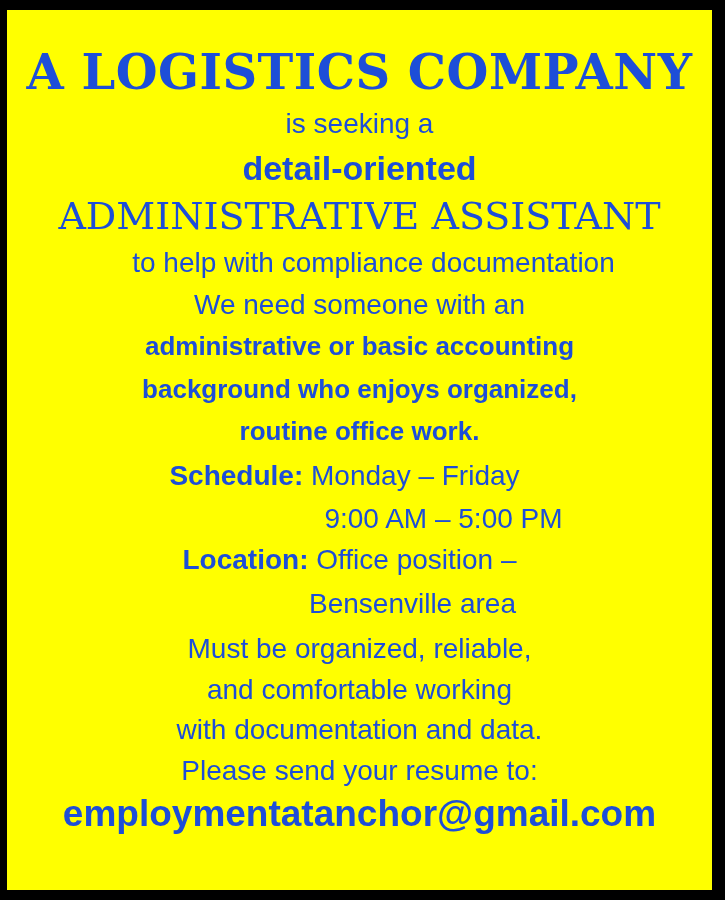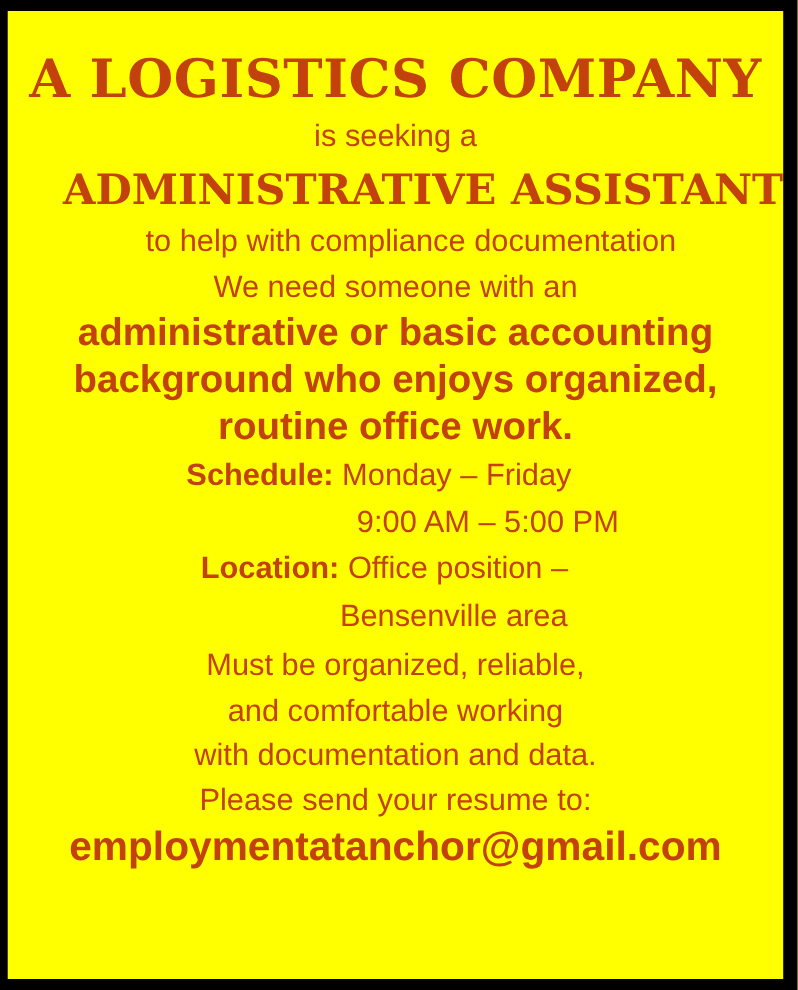--- a/index.html
+++ b/index.html
@@ -18,66 +18,66 @@
     border-top: 10px solid #000;
     border-right: 13px solid #000;
     border-bottom: 10px solid #000;
     border-left: 7px solid #000;
     padding-top: 32px;
     color: #000;
   }
   .line {
     text-align: center;
     white-space: nowrap;
-    color: #c2410c;
+    color: #1d4ed8;
   }
   .serif-xl {
     font-family: "DejaVu Serif", serif;
     font-weight: bold;
     font-size: 48px;
     letter-spacing: 0.5px;
   }
   .serif-lg {
     font-family: "DejaVu Serif", serif;
-    font-weight: bold;
+    font-weight: normal;
     font-size: 38px;
     letter-spacing: 0px;
-    text-align: right;
   }
   .sans {
     font-family: "Liberation Sans", "DejaVu Sans", sans-serif;
     font-size: 28px;
     font-weight: normal;
   }
   .sans-b {
     font-family: "Liberation Sans", "DejaVu Sans", sans-serif;
     font-size: 34px;
     font-weight: bold;
   }
   .sans-b-lg {
     font-family: "Liberation Sans", "DejaVu Sans", sans-serif;
-    font-size: 35px;
+    font-size: 26px;
     font-weight: bold;
   }
   .email {
     font-family: "Liberation Sans", "DejaVu Sans", sans-serif;
     font-size: 37px;
     font-weight: bold;
   }
   .inline-label { font-weight: bold; }
 </style>
 </head>
 <body>
 
 <div class="ad-frame" style="background: rgb(255, 255, 0); border-color: rgb(0, 0, 0); color: rgb(0, 0, 0);">
 
   <div class="line serif-xl" style="height:60px;line-height:60px;">A LOGISTICS COMPANY</div>
 
   <div class="line sans" style="height:44px;line-height:44px;">is seeking a</div>
 
+  <div class="line sans-b" style="height:44px;line-height:44px;">detail-oriented</div>
 
   <div class="line serif-lg" style="height:52px;line-height:52px;">ADMINISTRATIVE ASSISTANT</div>
 
   <div class="line sans" style="height:42px;line-height:42px;padding-left:28px;">to help with compliance documentation</div>
 
 
   <div class="line sans" style="height:41px;line-height:41px;">We need someone with an</div>
 
   <div class="line sans-b-lg" style="height:43px;line-height:43px;">administrative or basic accounting</div>
 

